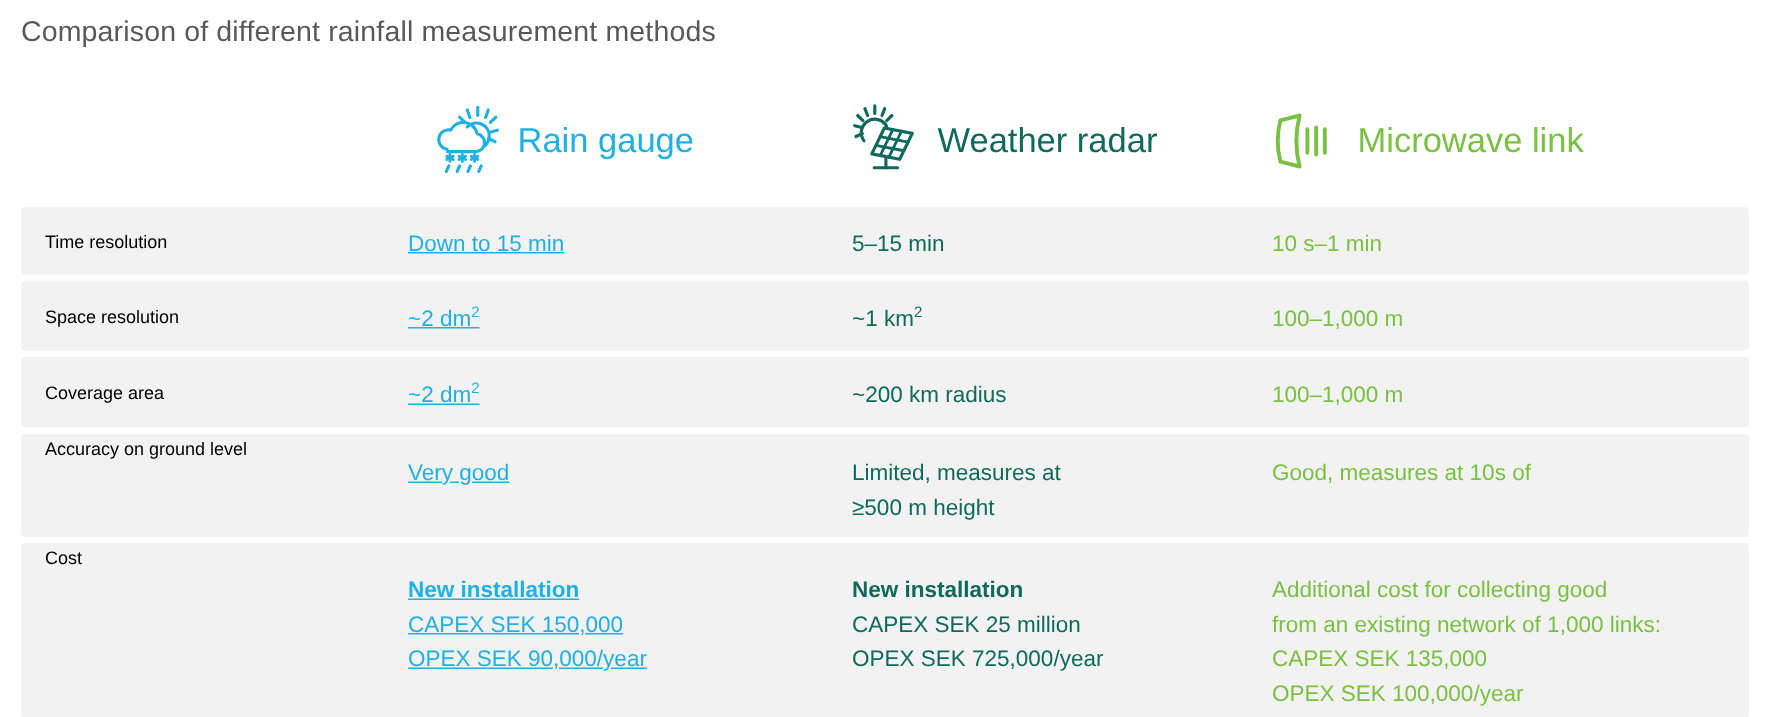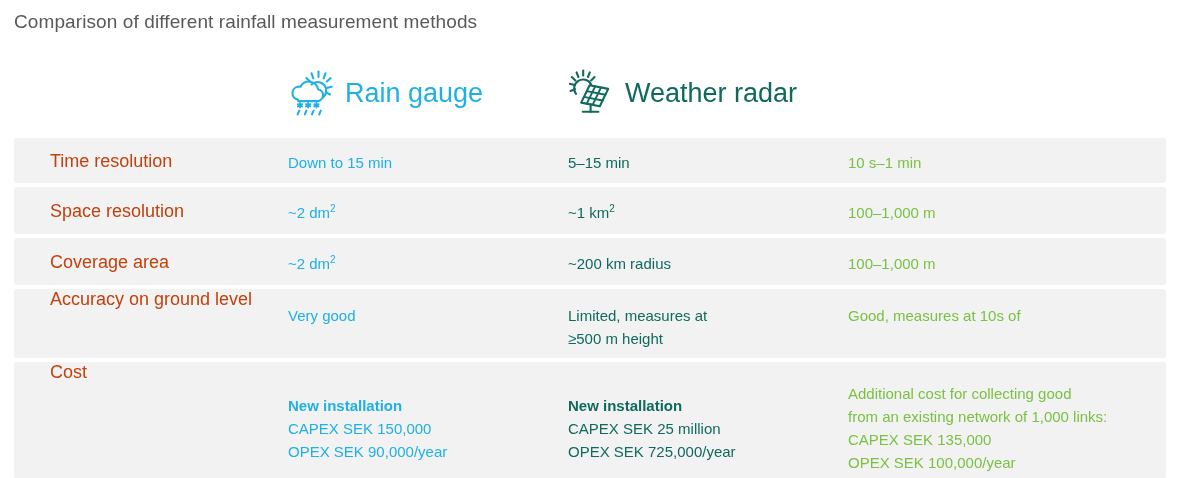--- a/index.html
+++ b/index.html
@@ -55,21 +55,21 @@
     height: 50px;
     flex: 0 0 50px;
     display: flex;
     align-items: center;
     justify-content: center;
   }
   .col-header .icon-wrap svg {
     display: block;
   }
   .col-header-label {
-    font-size: 27px;
+    font-size: 23px;
     line-height: 27px;
     white-space: nowrap;
   }
   #hdr-rain   { left: 285px; }
   #hdr-radar  { left: 565px; }
   #hdr-micro  { left: 845px; }
 
   .c-blue  { color: #1fb0e4; }
   .c-teal  { color: #0f6a5d; }
   .c-green { color: #7ac143; }
@@ -94,36 +94,35 @@
   .row-r4 { height: 69px; }
   .row-r5 { height: 117px; margin-bottom: 0; }
 
   .cell {
     position: absolute;
     top: 0;
     box-sizing: border-box;
   }
   
   .col-label { left: 16px;  width: 256px; }
-  .col-1     { left: 274px; width: 276px; }
+  .col-1     { left: 258px; width: 276px; text-decoration: underline; }
   .col-2     { left: 554px; width: 276px; }
   .col-3     { left: 834px; width: 312px; }
 
   .cell-label {
-    font-size: 18px;
+    font-size: 12px;
     line-height: 20px;
-    color: #c2410c;
+    color: #000000;
     white-space: nowrap;
-    margin-left: 20px;
   }
   .cell-text {
     font-size: 15px;
     line-height: 23px;
   }
-  .cell-text .bold { font-weight: bold; margin-top: 12px; }
+  .cell-text .bold { font-weight: bold; }
   .cell-text .line { display: block; }
 
   
   .row-r1 .cell { padding-top: 13px; }
   .row-r2 .cell { padding-top: 14px; }
   .row-r3 .cell { padding-top: 14px; }
   .row-r4 .cell { padding-top: 15px; }
   .row-r5 .cell { padding-top: 20px; }
 
   .row-r4 .cell-label,
@@ -206,20 +205,35 @@
             <line x1="36.0" y1="19.5" x2="27.6" y2="36.8"></line>
           </g>
 
           <line x1="25.6" y1="36.4" x2="25.6" y2="43.8"></line>
           <line x1="17.8" y1="43.8" x2="33.4" y2="43.8"></line>
         </svg>
       </span>
       <span class="col-header-label c-teal">Weather radar</span>
     </div>
 
+    <div class="col-header" id="hdr-micro">
+      <span class="icon-wrap">
+        <svg width="50" height="50" viewBox="0 0 50 50" fill="none" stroke="#7ac143" stroke-width="2.6" stroke-linecap="round" stroke-linejoin="round">
+
+          <path d="M8.6 12.2 C6.4 20.8 6.4 31.2 8.6 39.8 L21.4 43.0 C18.6 32.0 18.6 20.0 21.4 9.0 Z"></path>
+
+          <g stroke-width="2.6">
+            <line x1="26.6" y1="18.2" x2="26.6" y2="33.8"></line>
+            <line x1="32.4" y1="17.0" x2="32.4" y2="35.0"></line>
+            <line x1="38.2" y1="18.2" x2="38.2" y2="33.8"></line>
+          </g>
+        </svg>
+      </span>
+      <span class="col-header-label c-green">Microwave link</span>
+    </div>
 
   </div>
 
   <div class="table">
 
     <div class="row row-r1">
       <div class="cell col-label cell-label">Time resolution</div>
       <div class="cell col-1 cell-text c-blue">
           <span class="line">Down to 15 min</span>
         </div>

